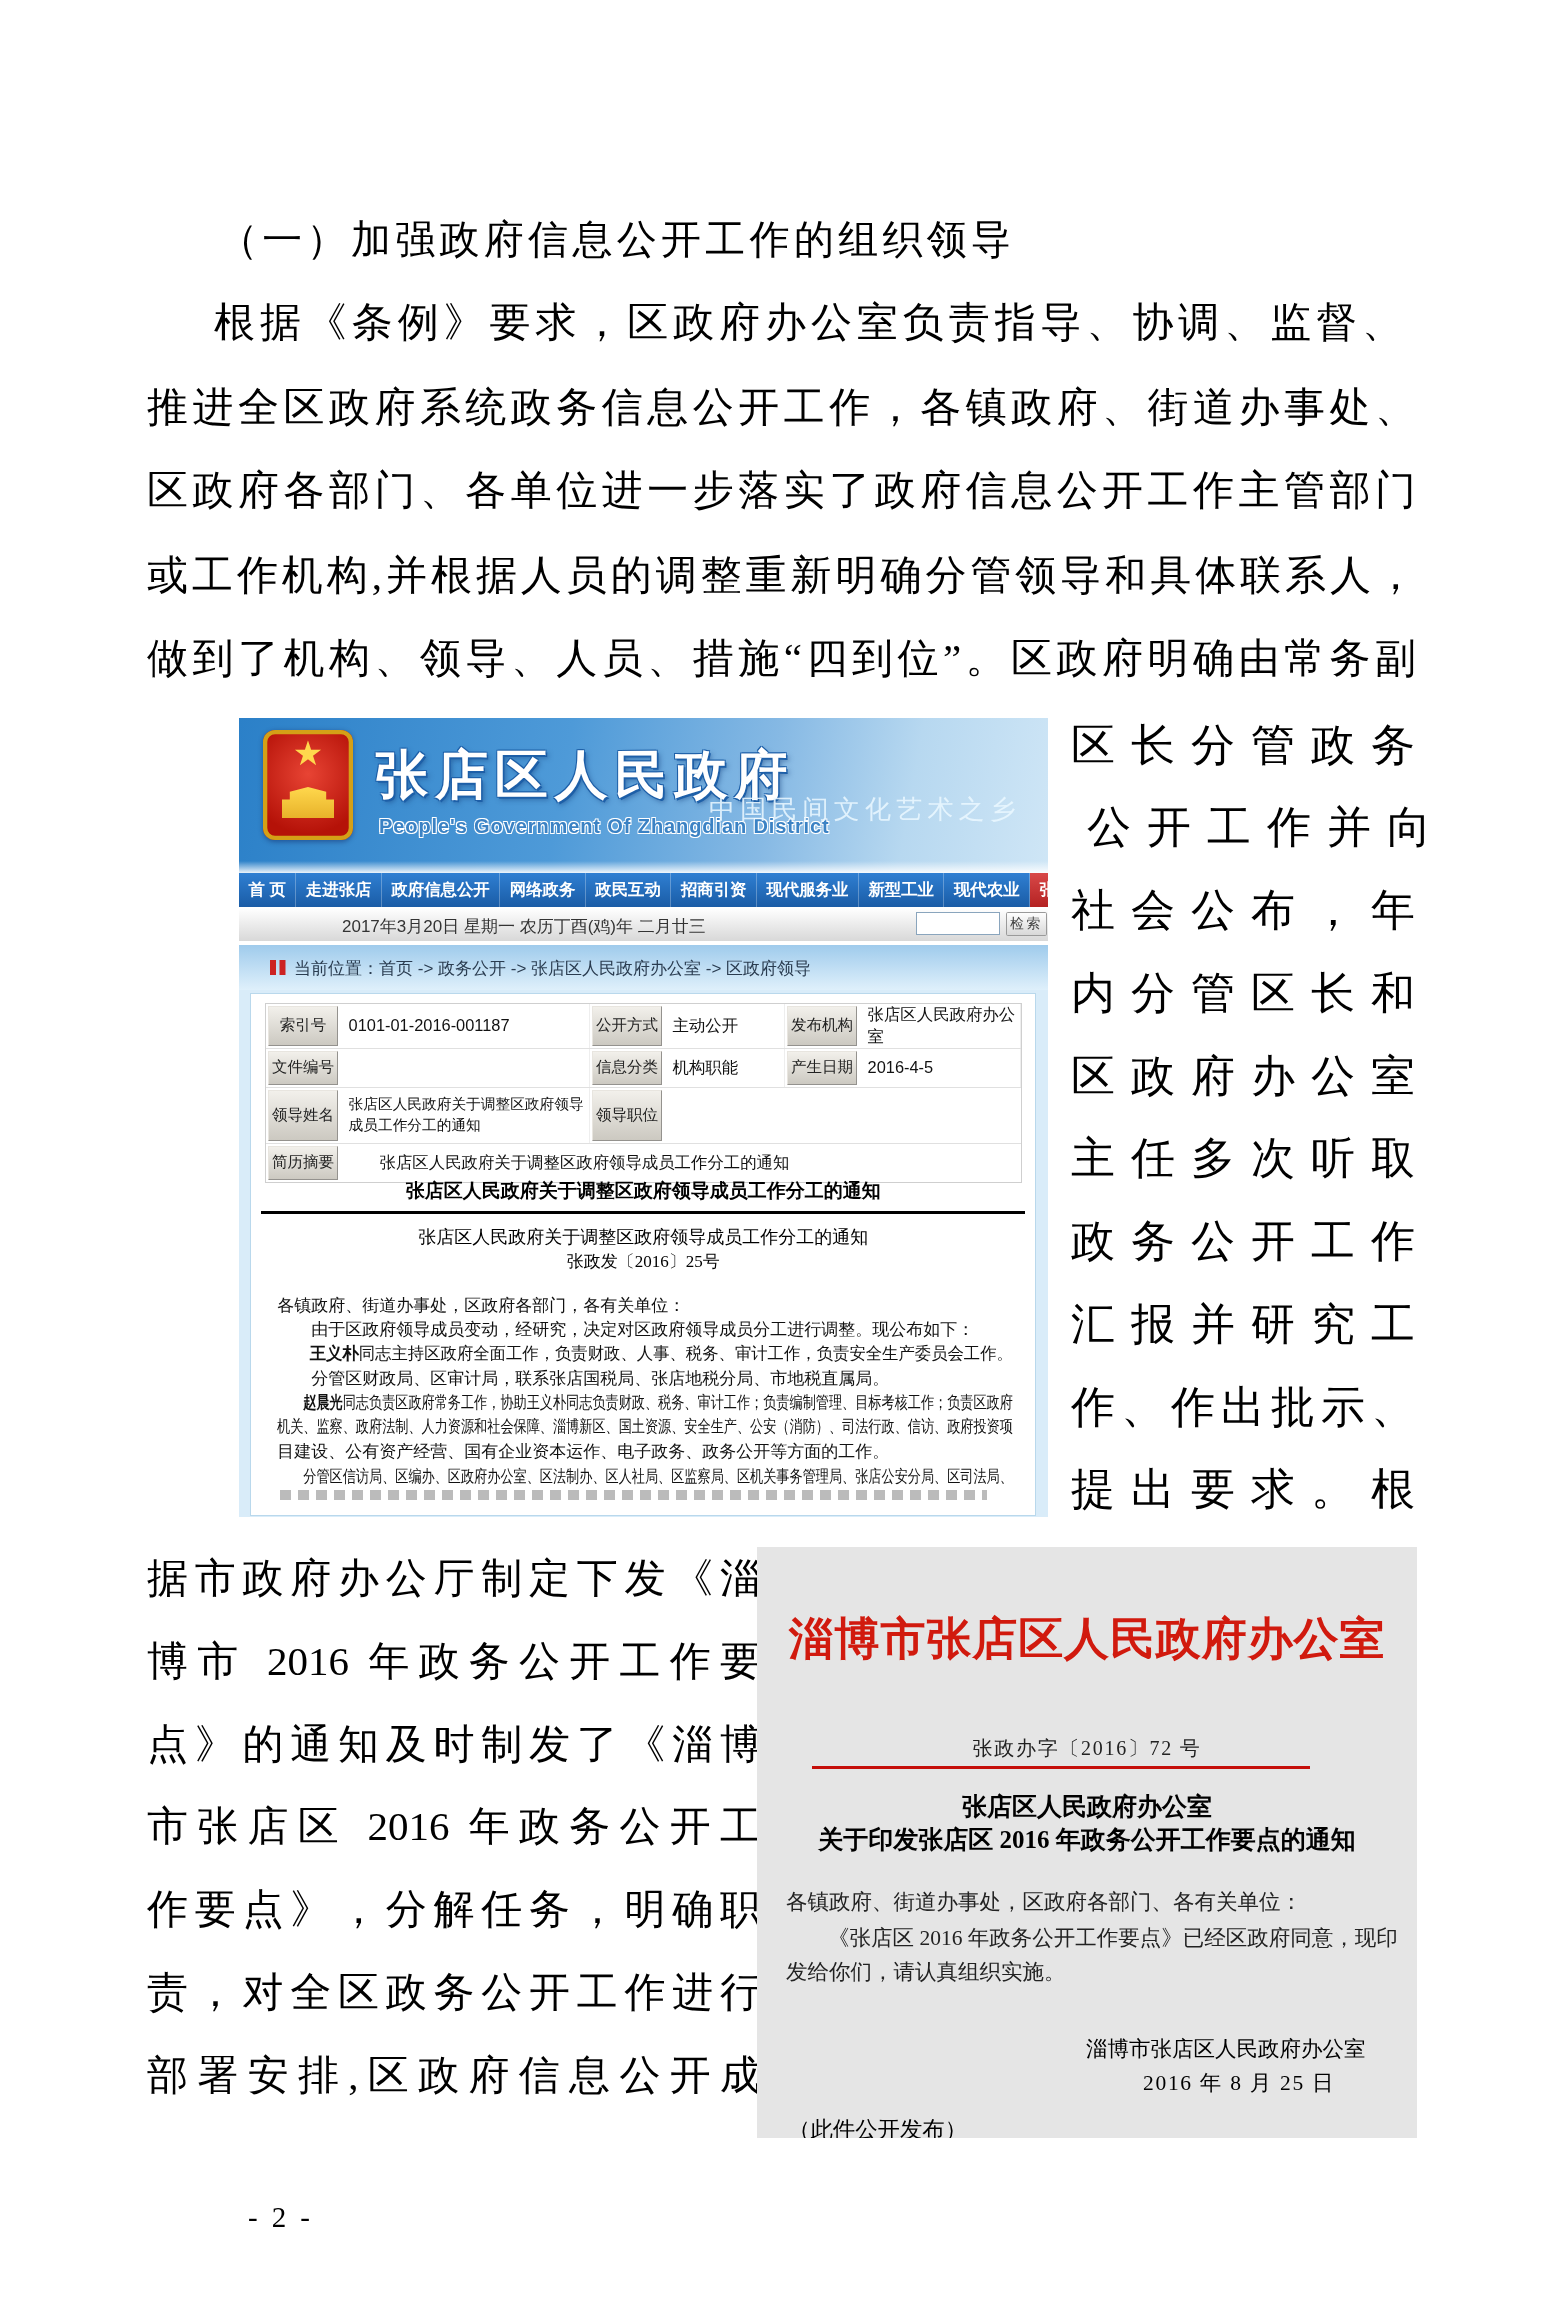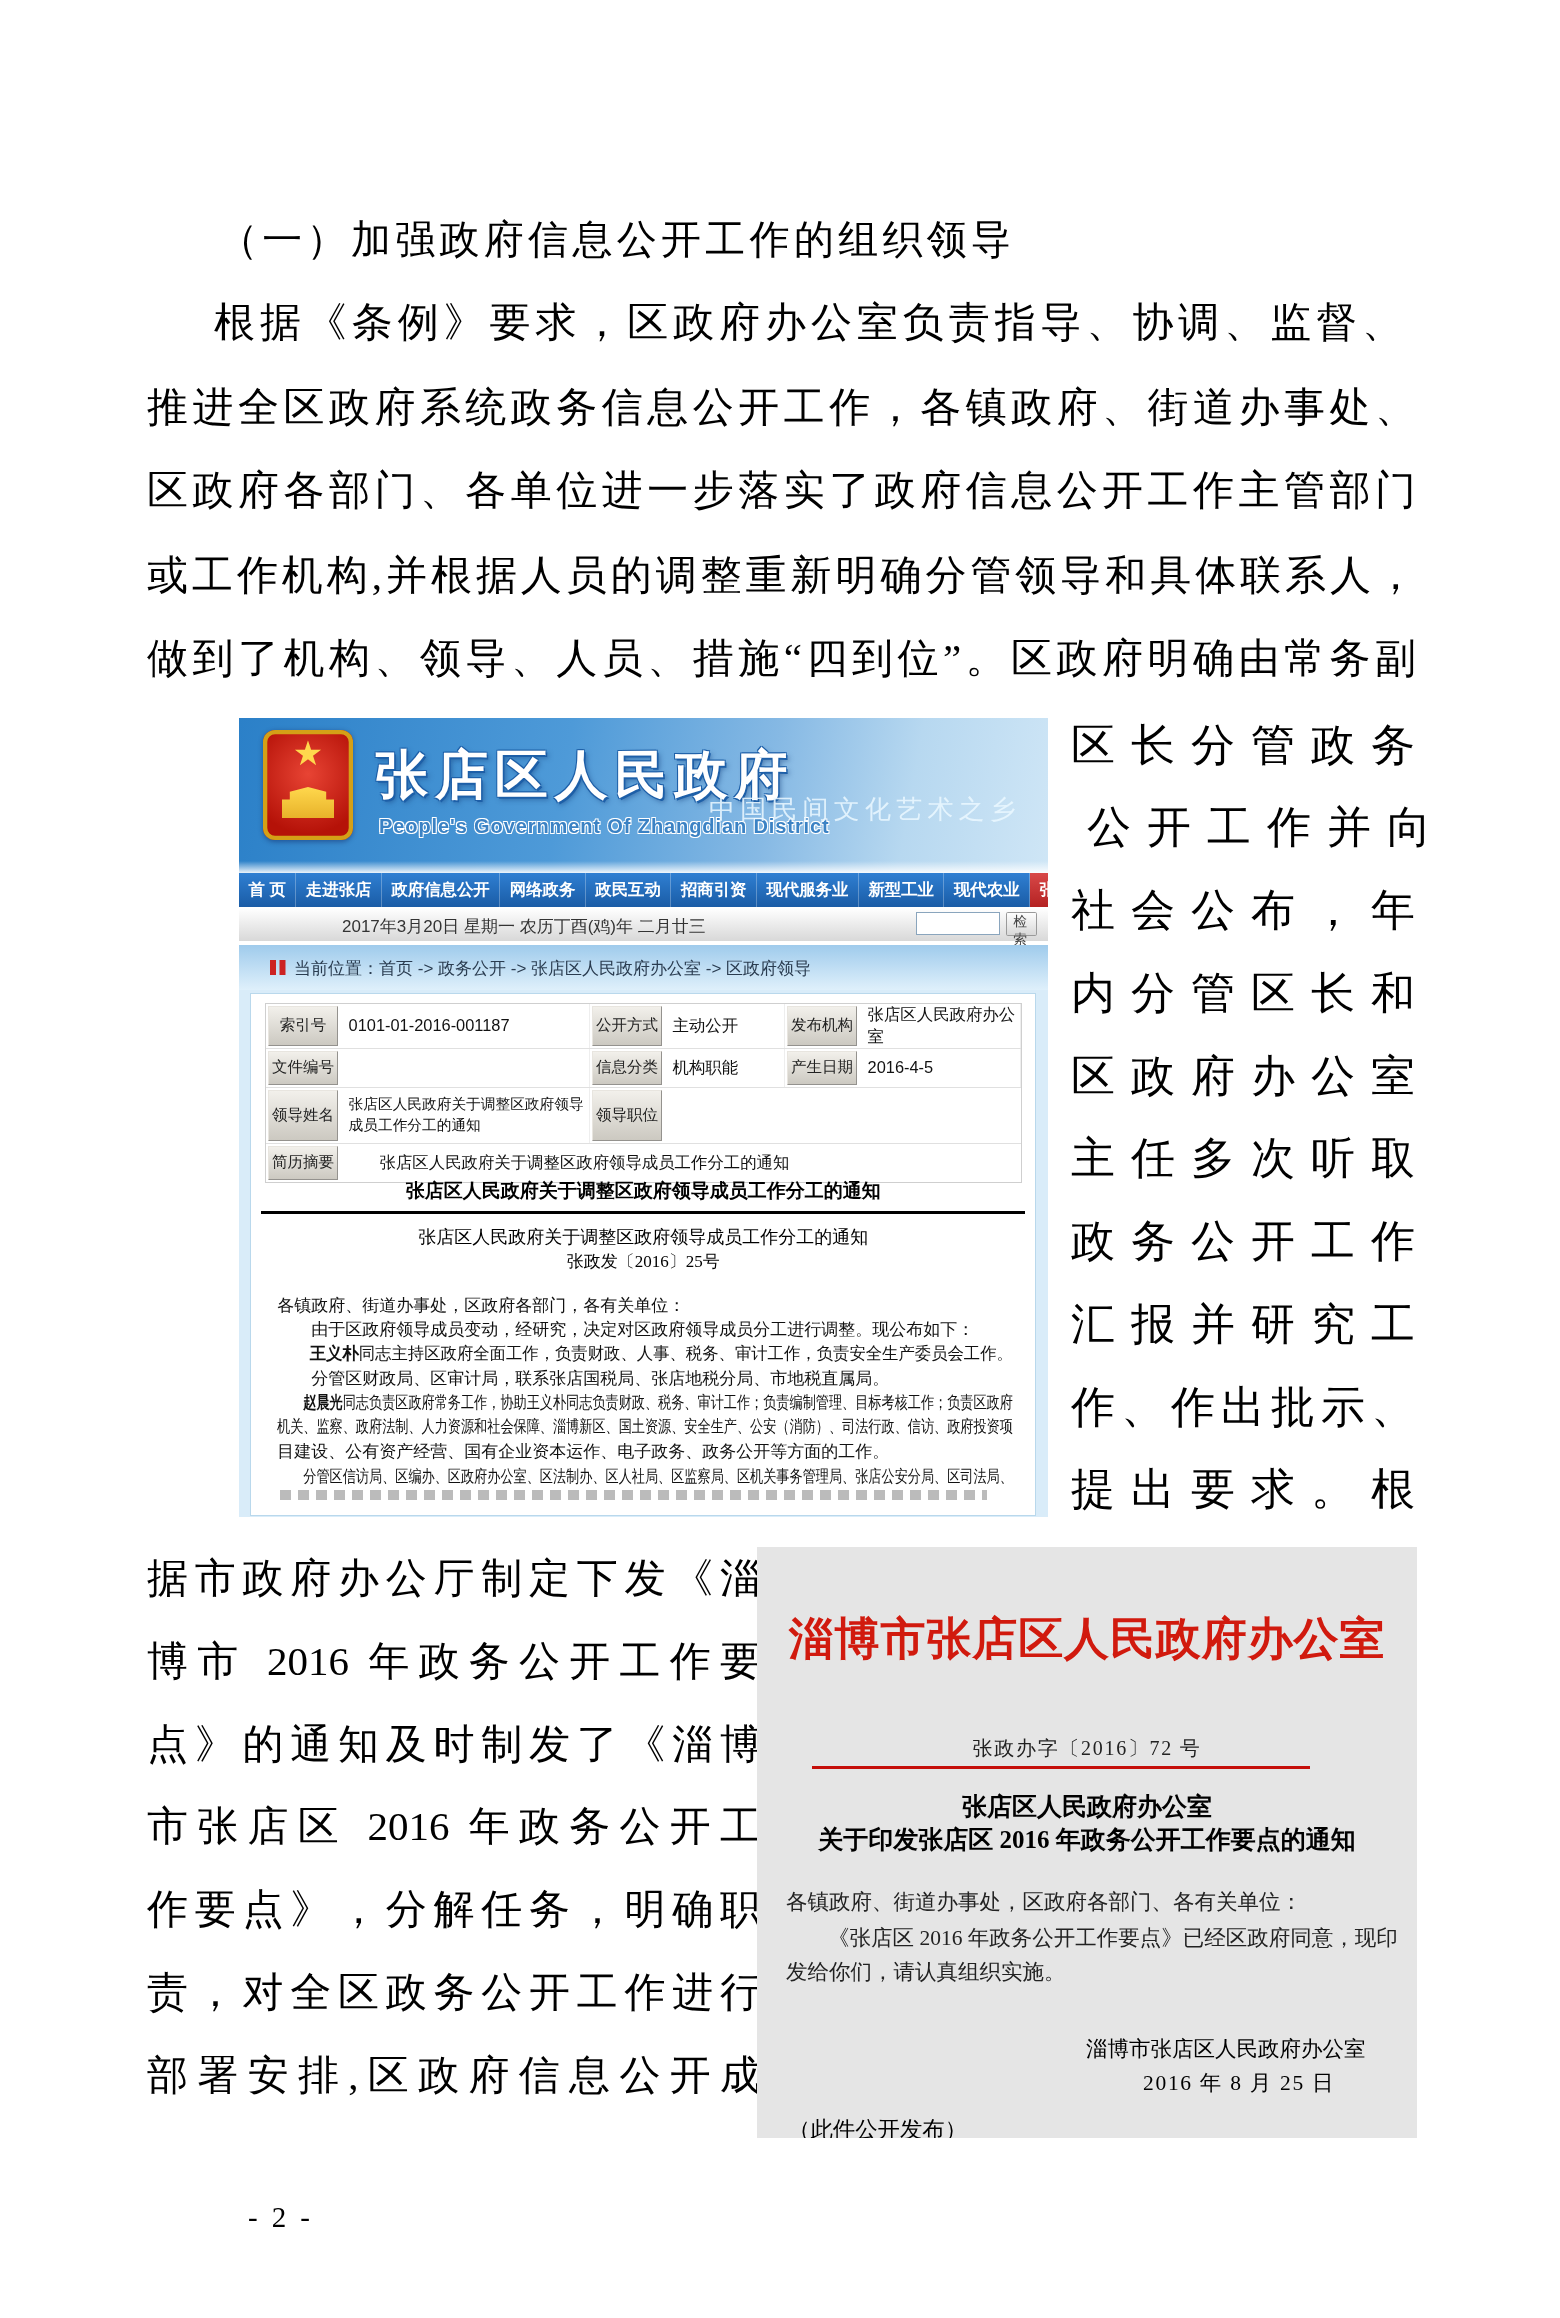--- a/index.html
+++ b/index.html
@@ -39,21 +39,21 @@
   .bwm{position:absolute;left:470px;top:74px;font-size:26px;color:rgba(235,248,255,.85);letter-spacing:5.2px;
           font-family:"Liberation Serif",serif;white-space:nowrap;}
   .nav{position:absolute;left:0;top:155px;width:809px;height:34px;display:flex;align-items:stretch;overflow:hidden;
        background:linear-gradient(#2f7fd2,#1a5ca6);color:#fff;font-weight:bold;font-size:16.4px;}
   .nav-item{display:flex;align-items:center;padding:0 9.5px;white-space:nowrap;cursor:pointer;
        border-right:0.9px solid rgba(255,255,255,.28);}
   .nav-hot{background:linear-gradient(#d84848,#b42222);}
   .datebar{position:absolute;left:0;top:190px;width:809px;height:33px;background:linear-gradient(#ffffff,#d8d8d8);}
   .datetext{position:absolute;left:103px;top:6.9px;font-size:17px;color:#333;white-space:nowrap;}
   .searchbox{position:absolute;left:677px;top:4.3px;width:84px;height:23px;border:0.9px solid #8aa5bd;background:#fff;box-sizing:border-box;}
-  .searchbtn{position:absolute;left:767px;top:4.3px;width:31px;height:24px;font-size:13.8px;letter-spacing:2.6px;color:#444;
+  .searchbtn{position:absolute;left:767px;top:4.3px;width:41px;height:24px;font-size:13.8px;letter-spacing:2.6px;color:#444;
        background:linear-gradient(#fefefe,#d8d8d8);border:0.9px solid #9a9a9a;border-radius:1.7px;padding:0;}
   .crumb{position:absolute;left:0;top:227px;width:809px;height:45px;font-size:17px;color:#2a3c50;
        background:linear-gradient(#9fcbec,#dff0fb);}
   .crumb-ico{position:absolute;left:31px;top:14.7px;width:6px;height:15.5px;background:#cc2222;box-shadow:9.5px 0 0 #cc2222;}
   .crumb-text{position:absolute;left:55px;top:12px;white-space:nowrap;}
   .content{position:absolute;left:0;top:272px;width:809px;height:528px;background:#d9ecf9;}
   .panel{position:absolute;left:11.2px;top:3.4px;width:784px;height:521px;background:#fff;border:0.9px solid #b9d8ec;}
   #info-table{position:absolute;left:13.8px;top:8.6px;width:755px;border:0.9px solid #cfcfcf;}
   .trow{display:grid;grid-template-columns:74px 250px 74px 121px 74px 162px;min-height:38px;border-bottom:0.9px solid #e0e0e0;}
   .trow:last-child{border-bottom:none;gap:31px;}

